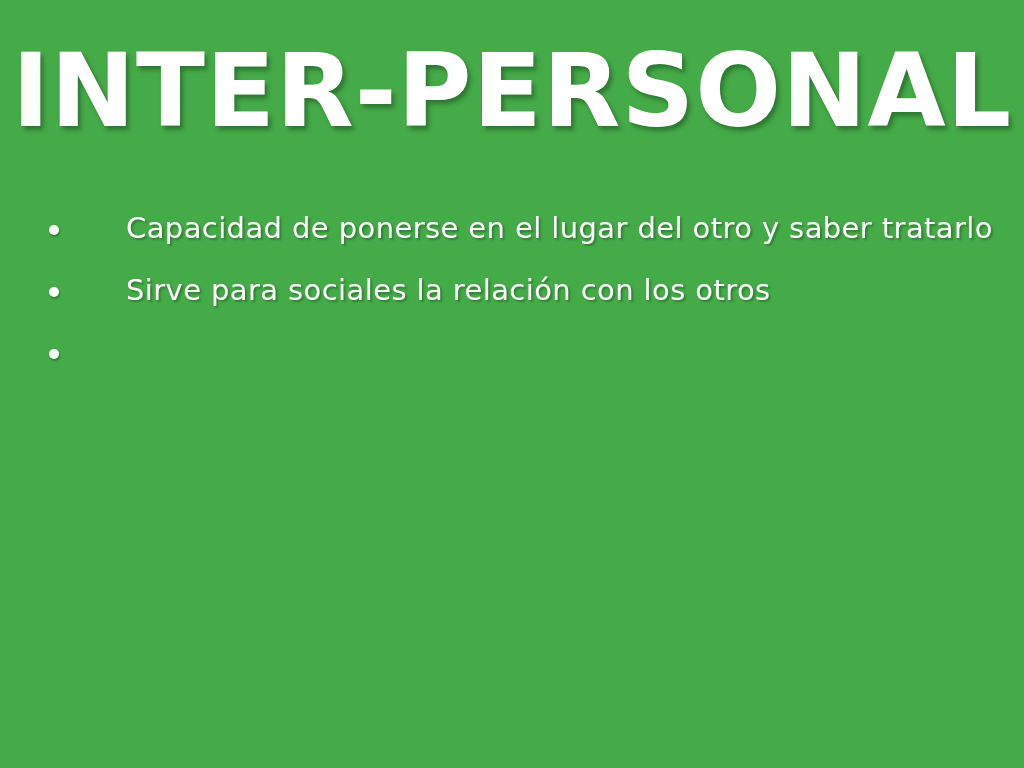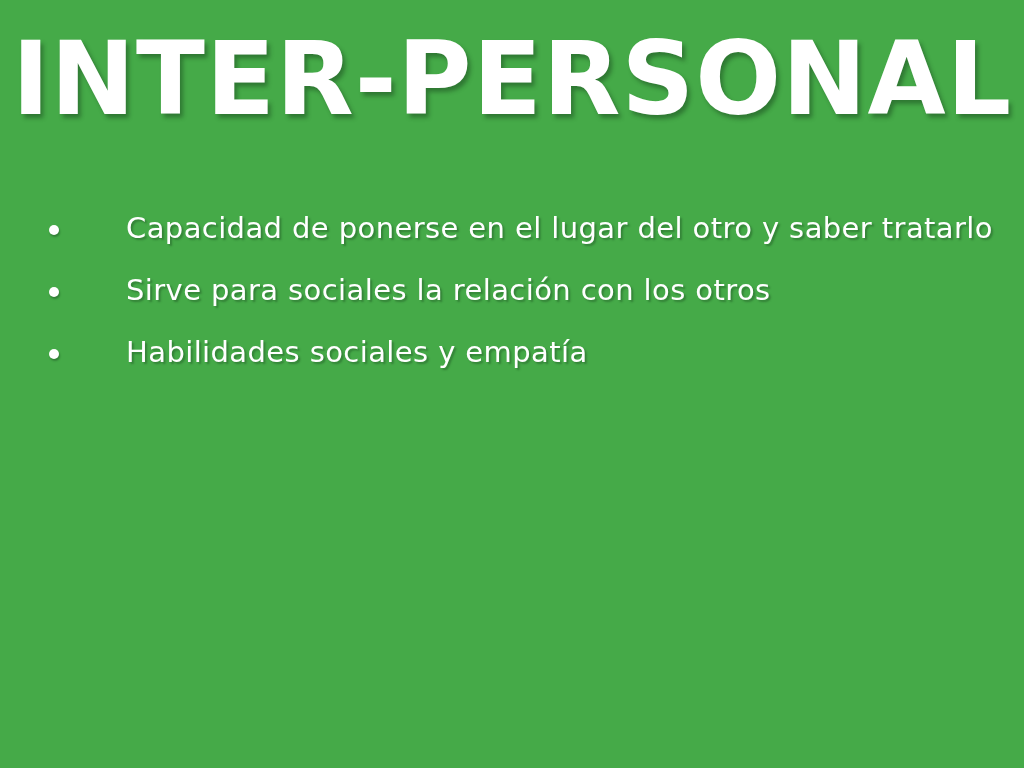--- a/index.html
+++ b/index.html
@@ -20,21 +20,21 @@
     width: 1024px;
     height: 768px;
     background: #45aa48;
     overflow: hidden;
   }
 
   
   #slide-title {
     position: absolute;
     left: 0;
-    top: 24px;
+    top: 36px;
     width: 1024px;
     text-align: center;
     color: #ffffff;
     font-family: "DejaVu Sans", sans-serif;
     font-weight: 700;
     font-size: 101px;
     line-height: 110px;
     letter-spacing: 1px;
     white-space: nowrap;
     text-shadow: 3px 4px 4px rgba(20, 60, 25, 0.45);
@@ -108,21 +108,20 @@
       <span class="bullet-text">Capacidad de ponerse en el lugar del otro y saber tratarlo</span>
     </li>
 
     <li class="bullet-row">
       <span class="bullet-marker"></span>
       <span class="bullet-text">Sirve para sociales la relación con los otros</span>
     </li>
 
     <li class="bullet-row">
       <span class="bullet-marker"></span>
-      <span class="bullet-text">Habilidades sociales y empatía</span>
     </li>
 
 
   </ul>
 
   <div id="slide-body-empty"></div>
 
 </div>
 
 </body></html>

